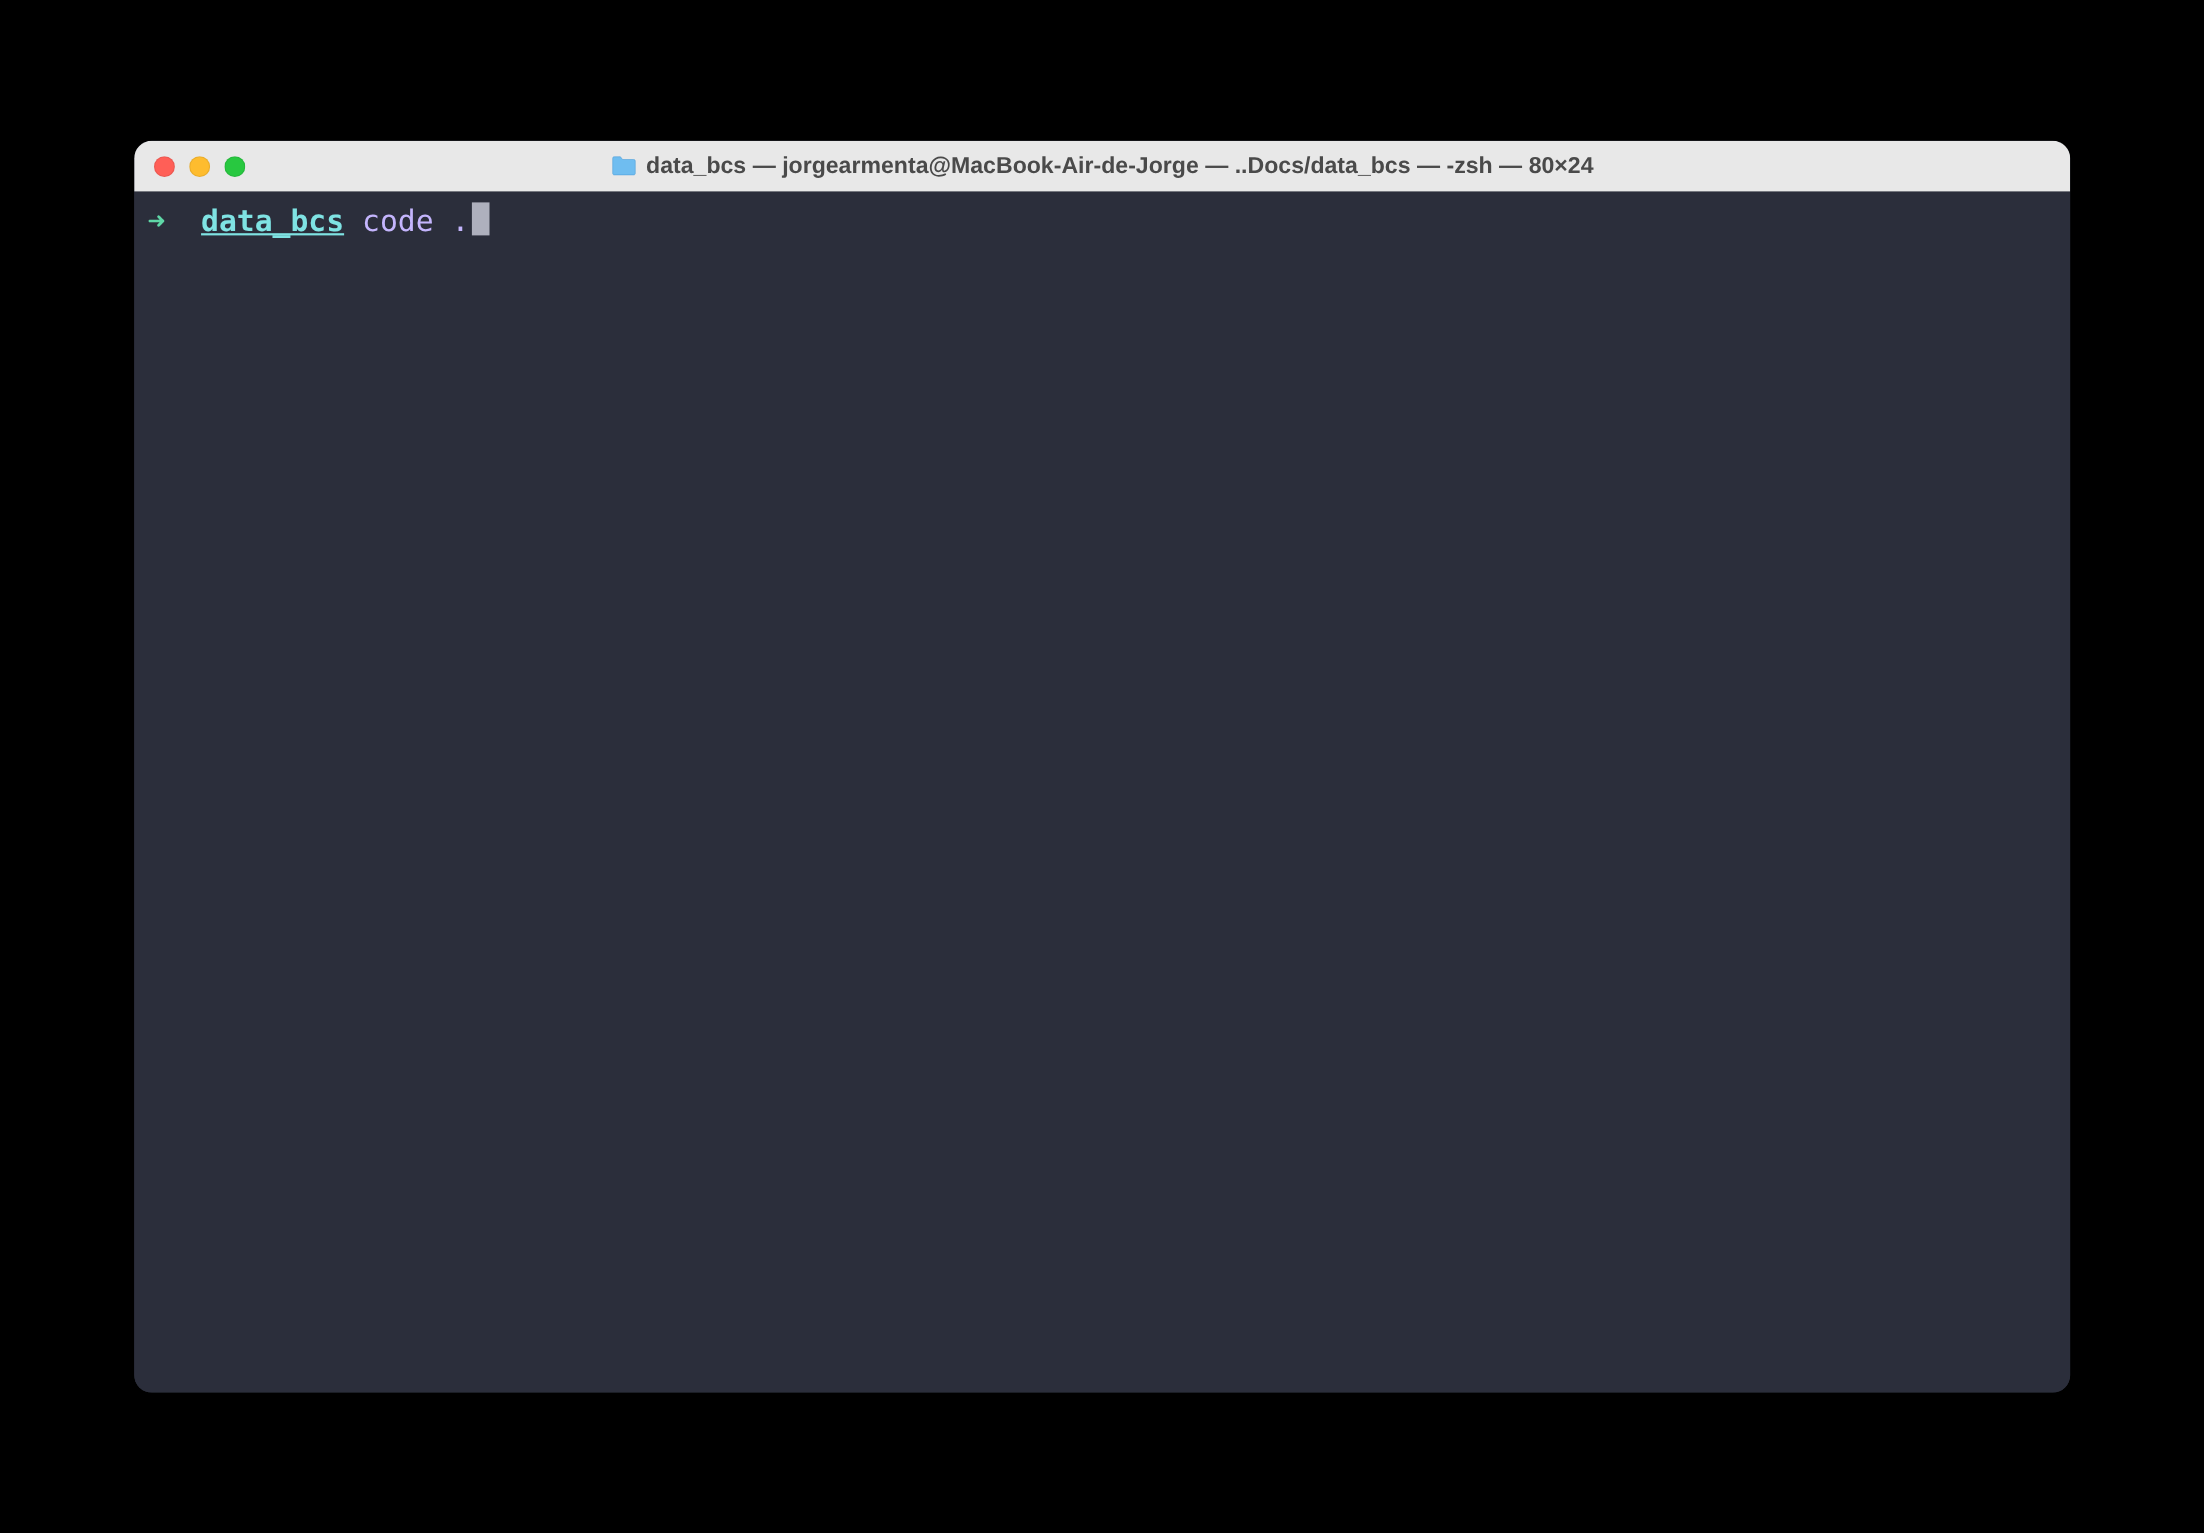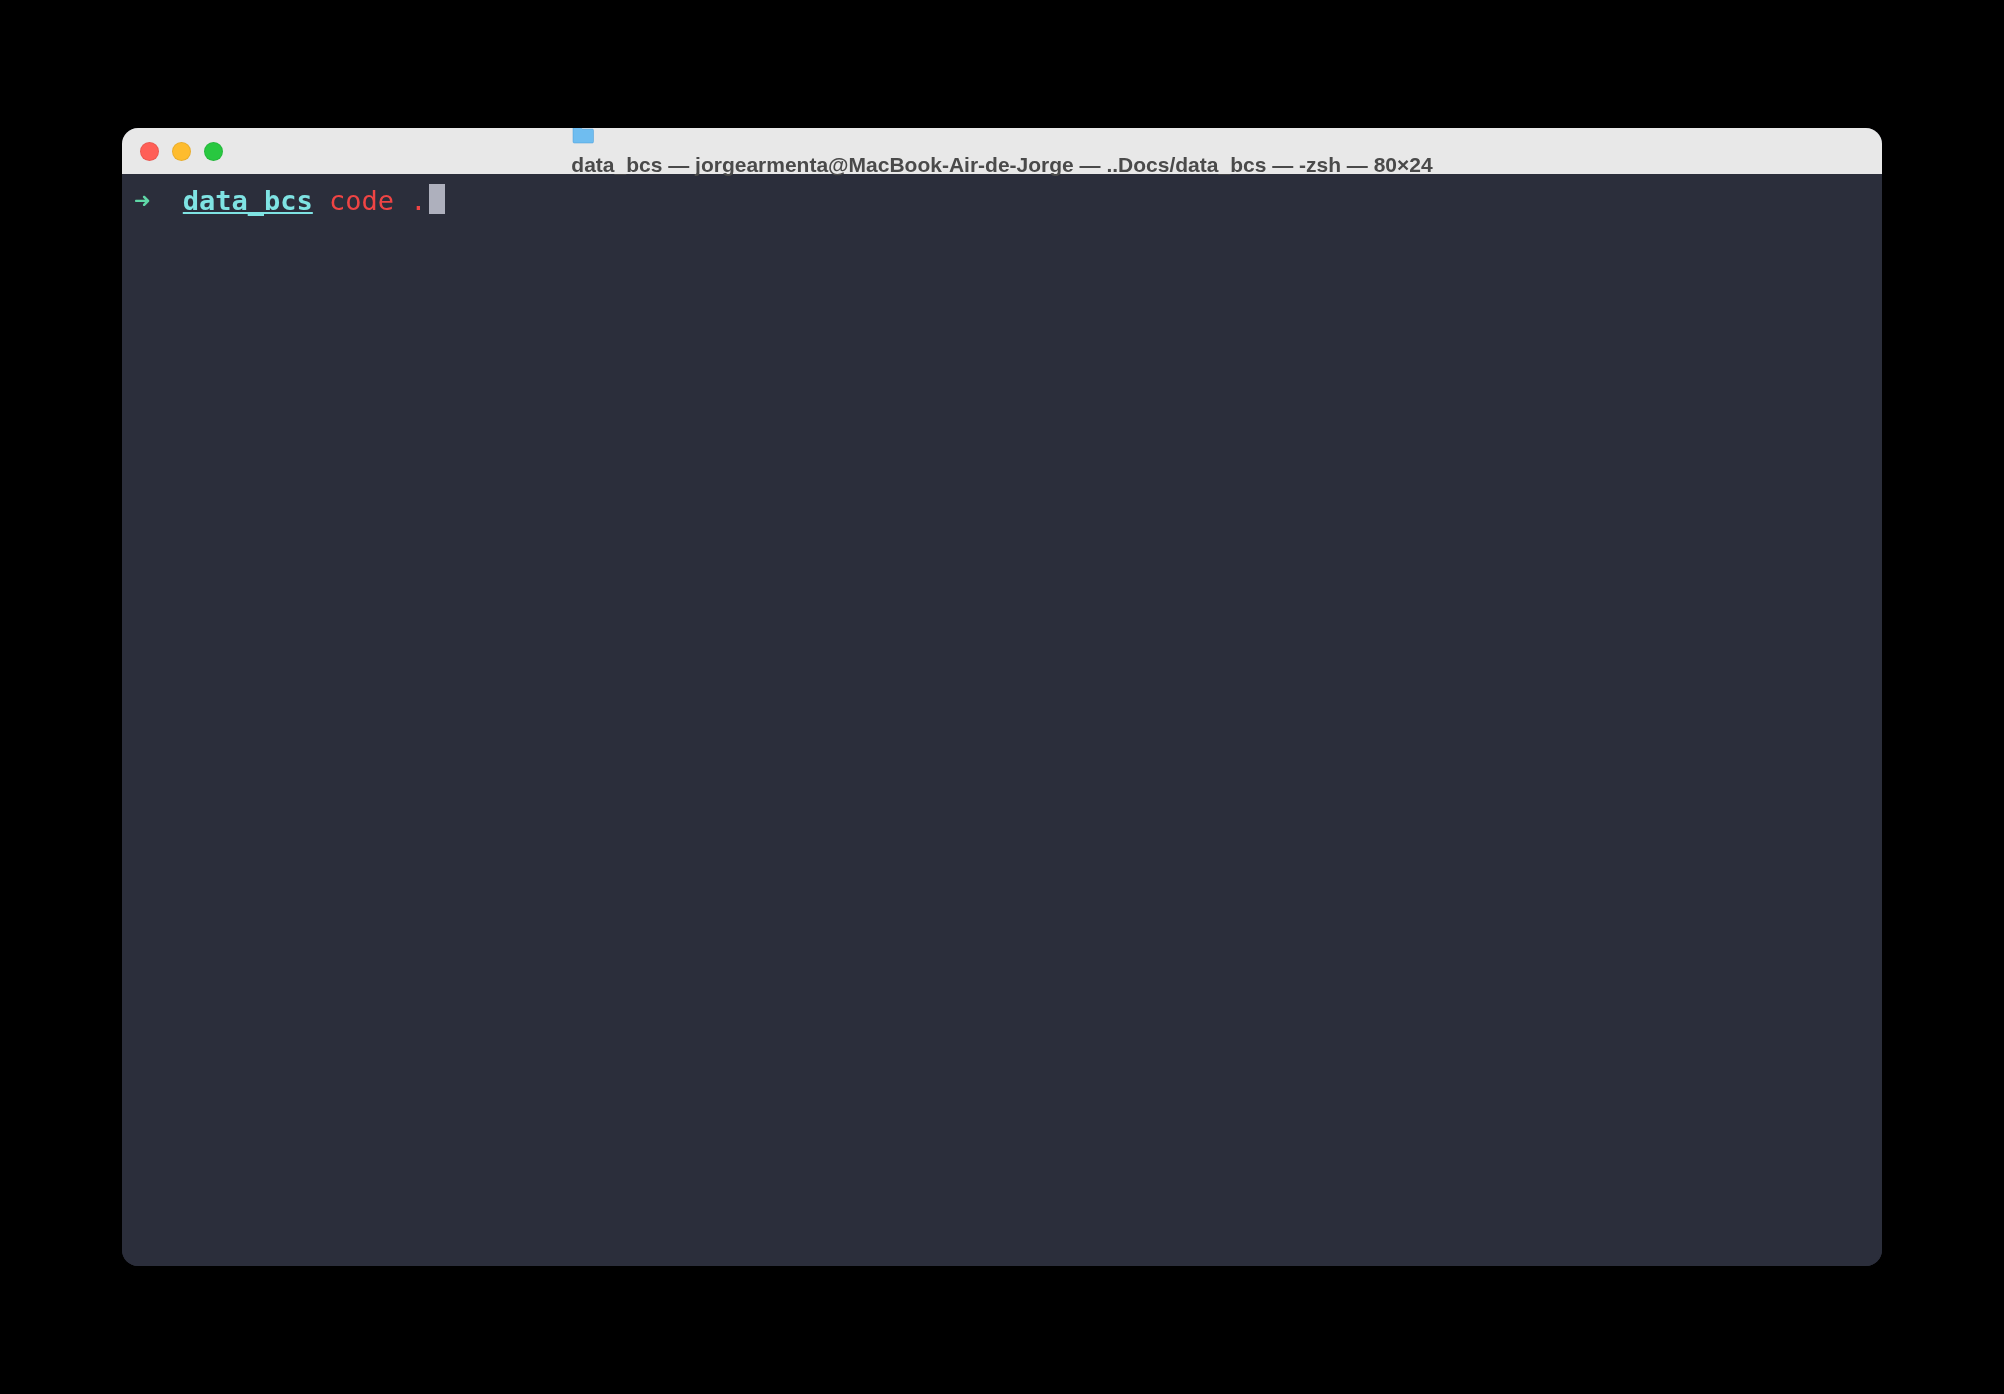--- a/index.html
+++ b/index.html
@@ -64,22 +64,22 @@
     }
 
     .traffic-light.maximize {
       background: #28c840;
       border: 1px solid rgba(0,0,0,0.08);
     }
 
     .title-content {
       margin: 0 auto;
       display: flex;
+      align-items: center;
       gap: 8px;
-      flex-direction: column;
     }
 
     .folder-icon {
       width: 24px;
       height: 20px;
       display: inline-block;
     }
 
     .window-title {
       font-size: 21px;
@@ -108,21 +108,21 @@
       font-weight: bold;
     }
 
     .prompt-path {
       color: #7fe3e3;
       font-weight: bold;
       text-decoration: underline;
     }
 
     .prompt-command {
-      color: #ef4444;
+      color: #c4b5fd;
     }
 
     .cursor-block {
       display: inline-block;
       width: 16px;
       height: 30px;
       background: #aeb0bd;
       vertical-align: text-bottom;
       margin-left: 2px;
       transform: translateY(4px);

